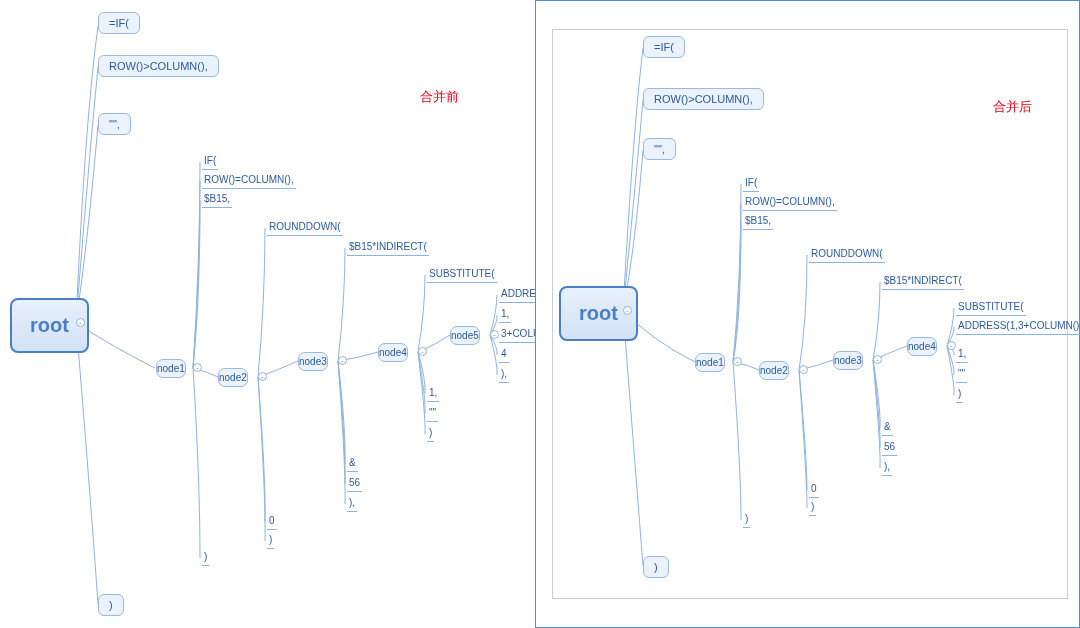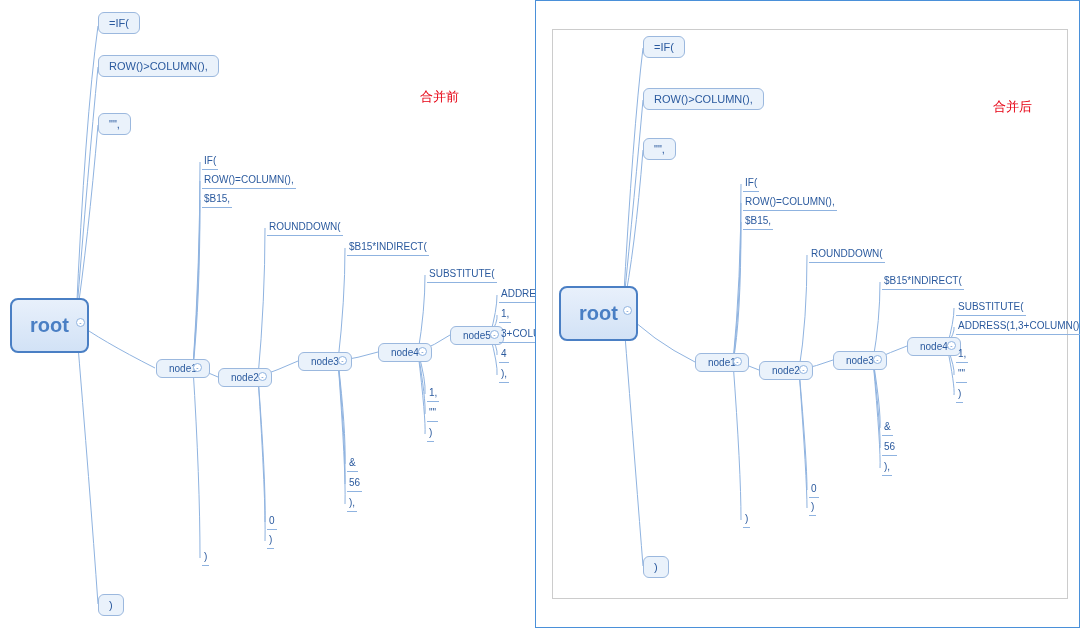--- a/index.html
+++ b/index.html
@@ -46,21 +46,21 @@
   }
   .node-box {
     position: absolute;
     background: #eaf2fb;
     border: 1px solid #9bb8de;
     border-radius: 6px;
     padding: 4px 10px;
     color: #2b5a9e;
     font-size: 11px;
   }
-  .node-box.sm { font-size: 10px; padding: 3px 12px; }
+  .node-box.sm { font-size: 10px; padding: 3px 0; border-radius: 7px; }
   .leaf {
     position: absolute;
     color: #2b5a9e;
     font-size: 10px;
     border-bottom: 1px solid #8fb3e0;
     padding: 1px 2px 3px 2px;
     white-space: nowrap;
   }
   .toggle {
     position: absolute;

